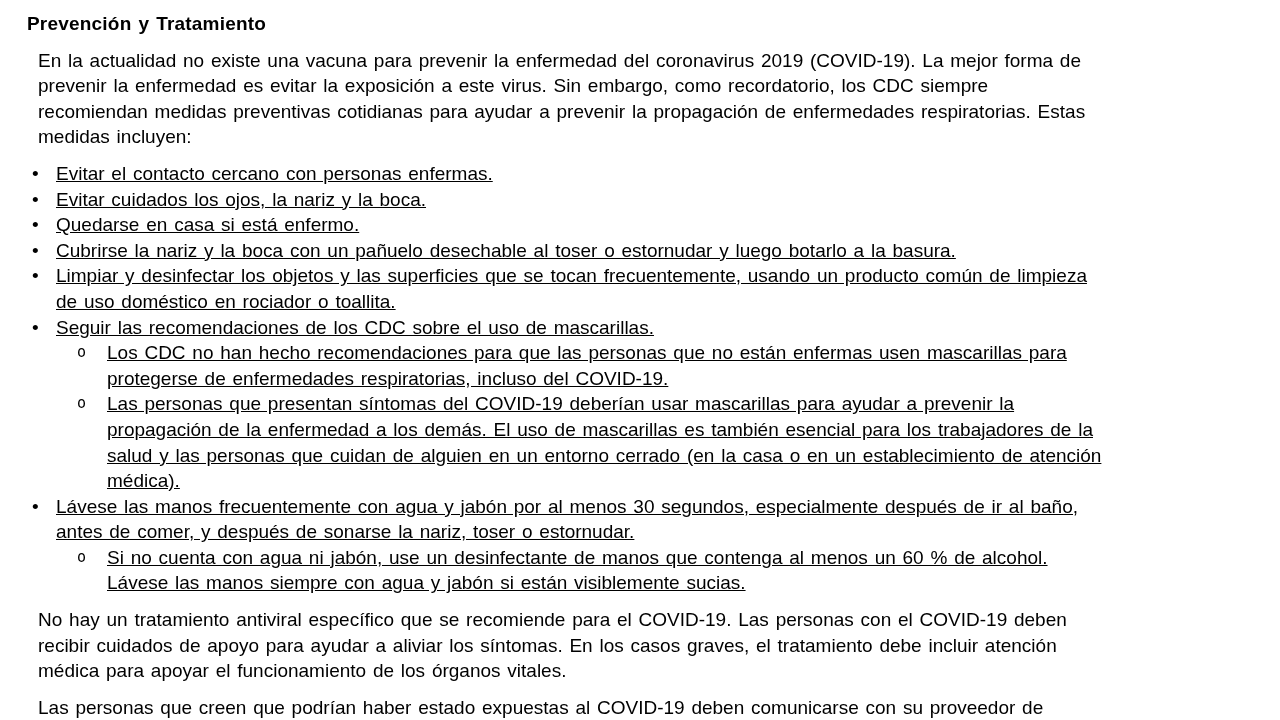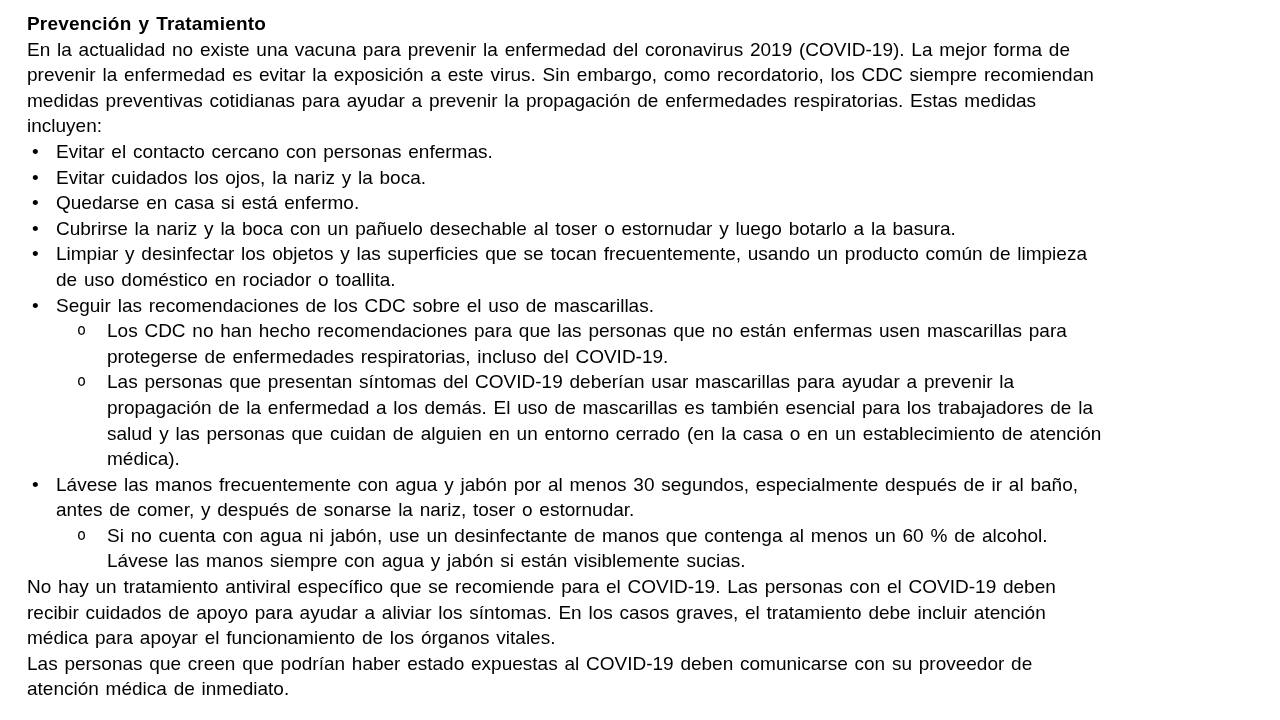--- a/index.html
+++ b/index.html
@@ -23,21 +23,21 @@
     padding: 11px 26px 0 27px;
   }
   .title {
     font-weight: bold;
     letter-spacing: 0.2px;
   }
   .heading {
     text-decoration: underline;
   }
   .para {
-    margin: 0;
+    margin: 11px;
   }
   .li1 {
     display: flex;
     align-items: flex-start;
   }
   .li1 > .m {
     flex: 0 0 24px;
     margin-left: 5px;
   }
   .li2 {
@@ -46,20 +46,21 @@
   }
   .li2 > .m {
     flex: 0 0 30px;
     margin-left: 50px;
     font-family: "DejaVu Sans Mono", "Liberation Mono", monospace;
     font-size: 15px;
     line-height: 25.6px;
   }
   .t {
     flex: 1 1 auto;
+    text-decoration: underline;
   }
 </style>
 </head>
 <body>
 
 <div class="doc">
 
   <div class="title">Prevención y Tratamiento</div>
 
 

